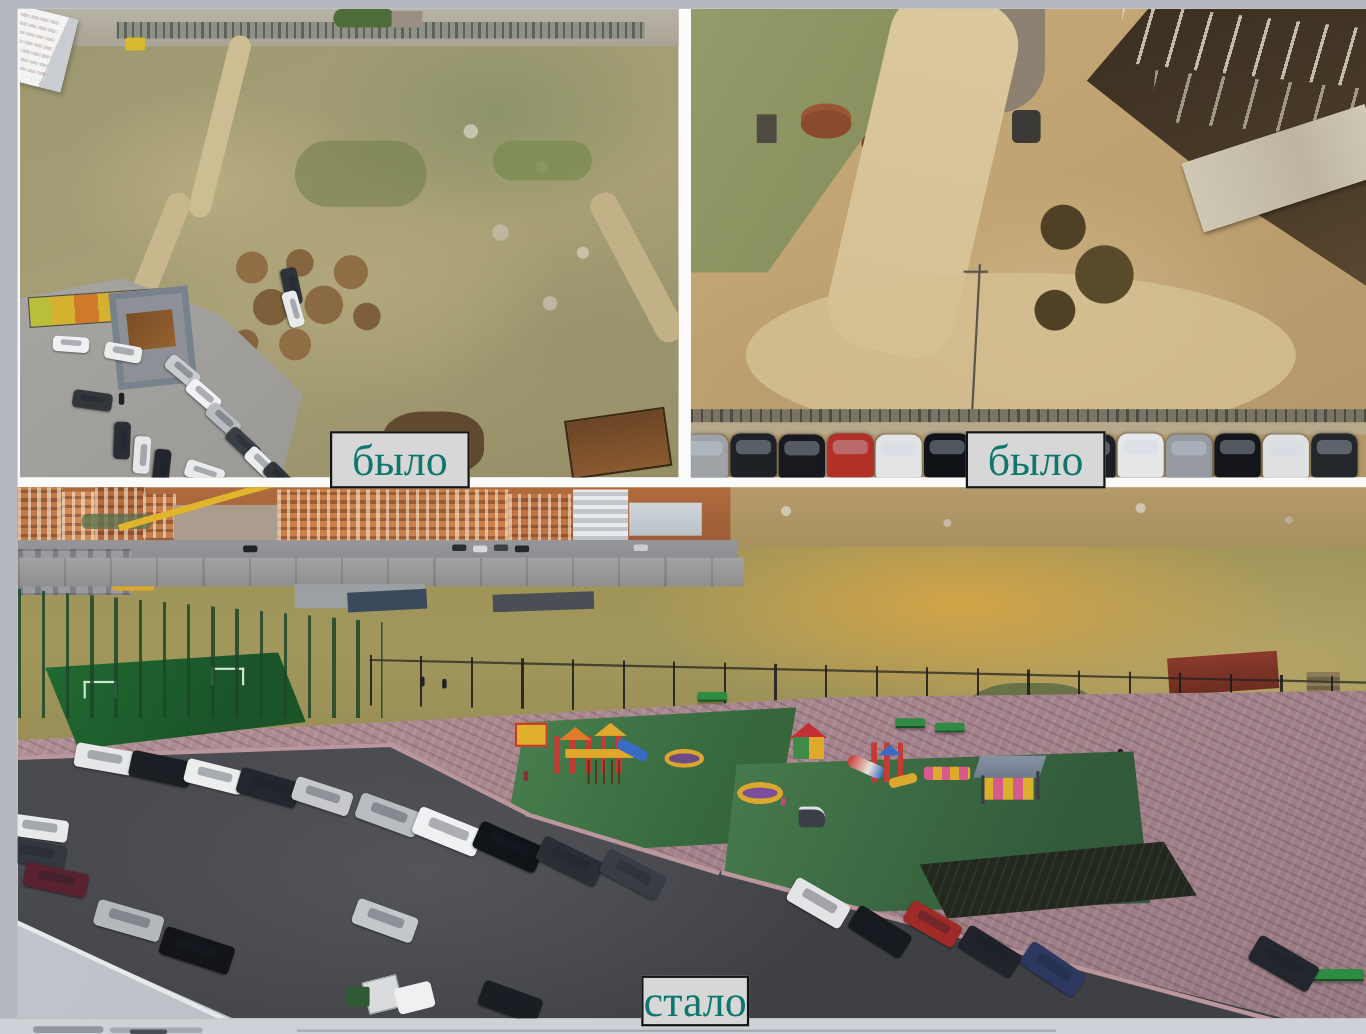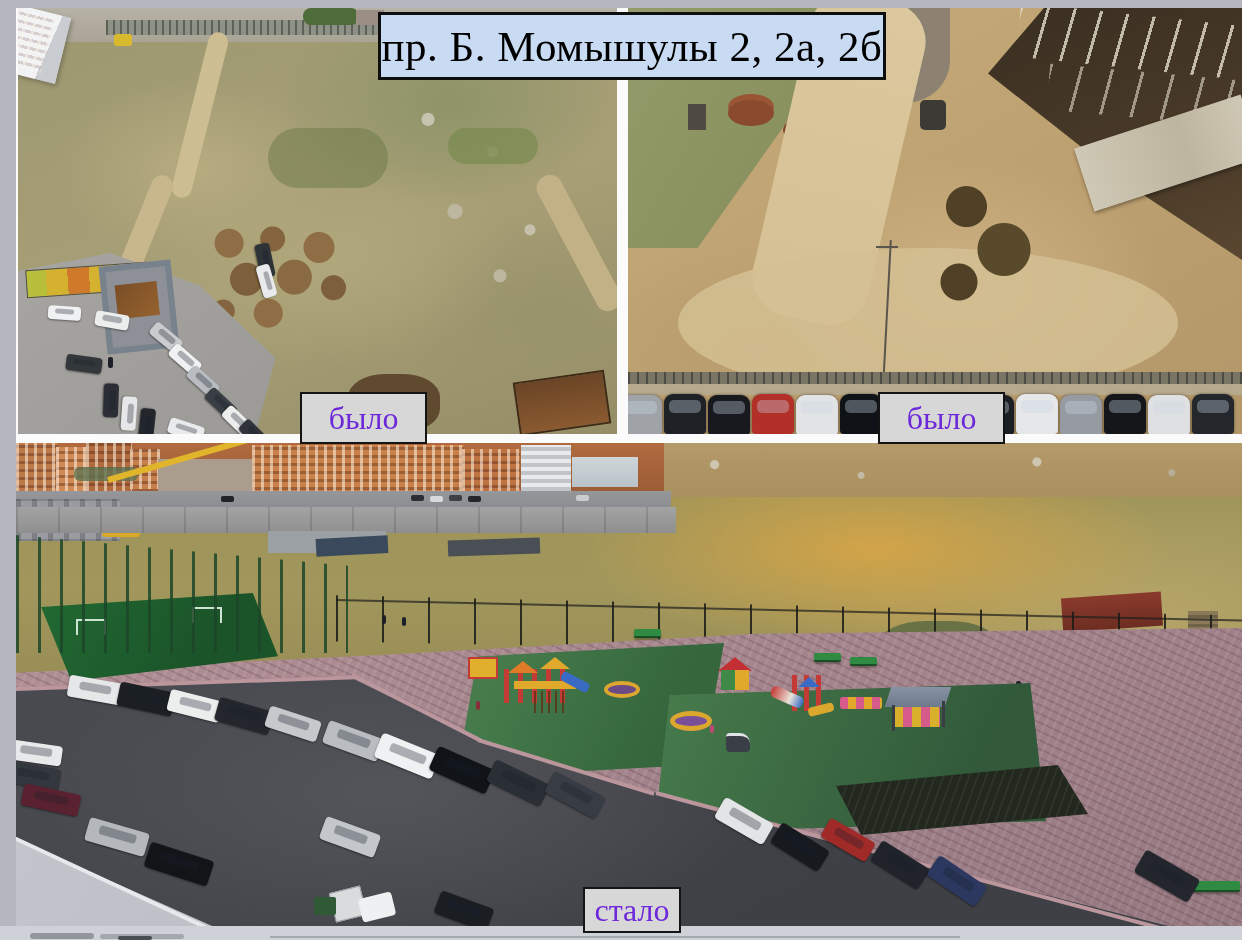--- a/index.html
+++ b/index.html
@@ -4,21 +4,21 @@
 <style>
   html,body{margin:0;padding:0;background:#9aa0a8;}
   .canvas{position:relative;width:1242px;height:940px;background:#b4b7bd;overflow:hidden;
           font-family:"Liberation Serif", serif;}
   .l{position:absolute;}
   .photo{position:absolute;overflow:hidden;}
   .backing{position:absolute;background:#fbfbfb;}
   .banner{position:absolute;display:flex;align-items:center;justify-content:center;
           font-size:43px;color:#000;letter-spacing:.5px;z-index:30;}
   .caption{position:absolute;display:flex;align-items:center;justify-content:center;
-           font-size:32px;color:#6d28d9;z-index:25;font-family:Liberation Serif, serif;}
+           font-size:40px;color:#0f766e;z-index:25;font-family:Liberation Serif, serif;}
   .car{position:absolute;border-radius:4px;box-shadow:0 1px 2px rgba(0,0,0,.45);}
   .car::after{content:'';position:absolute;left:20%;right:20%;top:22%;bottom:42%;
               background:rgba(25,32,44,.32);border-radius:3px;}
   .fcar{position:absolute;width:42px;height:40px;border-radius:9px 9px 4px 4px;
         box-shadow:0 0 3px rgba(0,0,0,.5);}
   .fcar::after{content:'';position:absolute;left:12%;right:12%;top:14%;height:34%;
                background:rgba(200,215,230,.35);border-radius:5px;}
   .bench{position:absolute;width:27px;height:7px;background:#2f8a42;
          border-bottom:2px solid #184f24;border-radius:2px;box-shadow:0 2px 2px rgba(0,0,0,.3);}
   .person{position:absolute;width:5px;height:11px;background:#1d2026;border-radius:2px;}
@@ -333,21 +333,20 @@
 
     <div class="l" style="left:316px;top:446px;width:30px;height:28px;background:#d9dbdd;transform:rotate(-14deg);border:1px solid #9aa0a4;"></div>
     <div class="l" style="left:344px;top:452px;width:34px;height:24px;background:#eef0f1;transform:rotate(-14deg);border-radius:4px;"></div>
     <div class="l" style="left:298px;top:454px;width:22px;height:18px;background:#2f5a35;border-radius:2px;"></div>
 
     <div class="l" style="left:0;top:0;width:1226px;height:483px;background:linear-gradient(120deg,#c6c9cf,#b2b5bc 70%);
       clip-path:polygon(0 82%, 16% 100%, 0 100%);"></div>
     <div class="l" style="left:-4px;top:392px;width:216px;height:4px;background:#e6e8ec;transform:rotate(25deg);transform-origin:left;"></div>
   </div>
 
-  <div class="banner" style="left:378px;top:12px;width:502px;height:62px;background:#c9dbf2;border:3px solid #0e0e0e;">пр. Б. Момышулы 2, 2а, 2б</div>
 
   <div class="caption" style="left:300px;top:392px;width:123px;height:48px;background:#d7d7d7;border:2px solid #141414;">было</div>
   <div class="caption" style="left:878px;top:392px;width:123px;height:48px;background:#d7d7d7;border:2px solid #141414;">было</div>
   <div class="caption" style="left:583px;top:887px;width:94px;height:42px;background:#d7d7d7;border:2px solid #141414;">стало</div>
 
   <div class="l" style="left:0;top:926px;width:1242px;height:14px;background:#ced1d7;">
     <div class="l" style="left:30px;top:7px;width:64px;height:6px;background:#85888e;border-radius:3px;opacity:.8;"></div>
     <div class="l" style="left:100px;top:8px;width:84px;height:5px;background:#9a9da3;border-radius:3px;opacity:.8;"></div>
     <div class="l" style="left:118px;top:10px;width:34px;height:4px;background:#4a4d53;border-radius:2px;"></div>
     <div class="l" style="left:270px;top:10px;width:690px;height:2px;background:#a6a9af;"></div>

